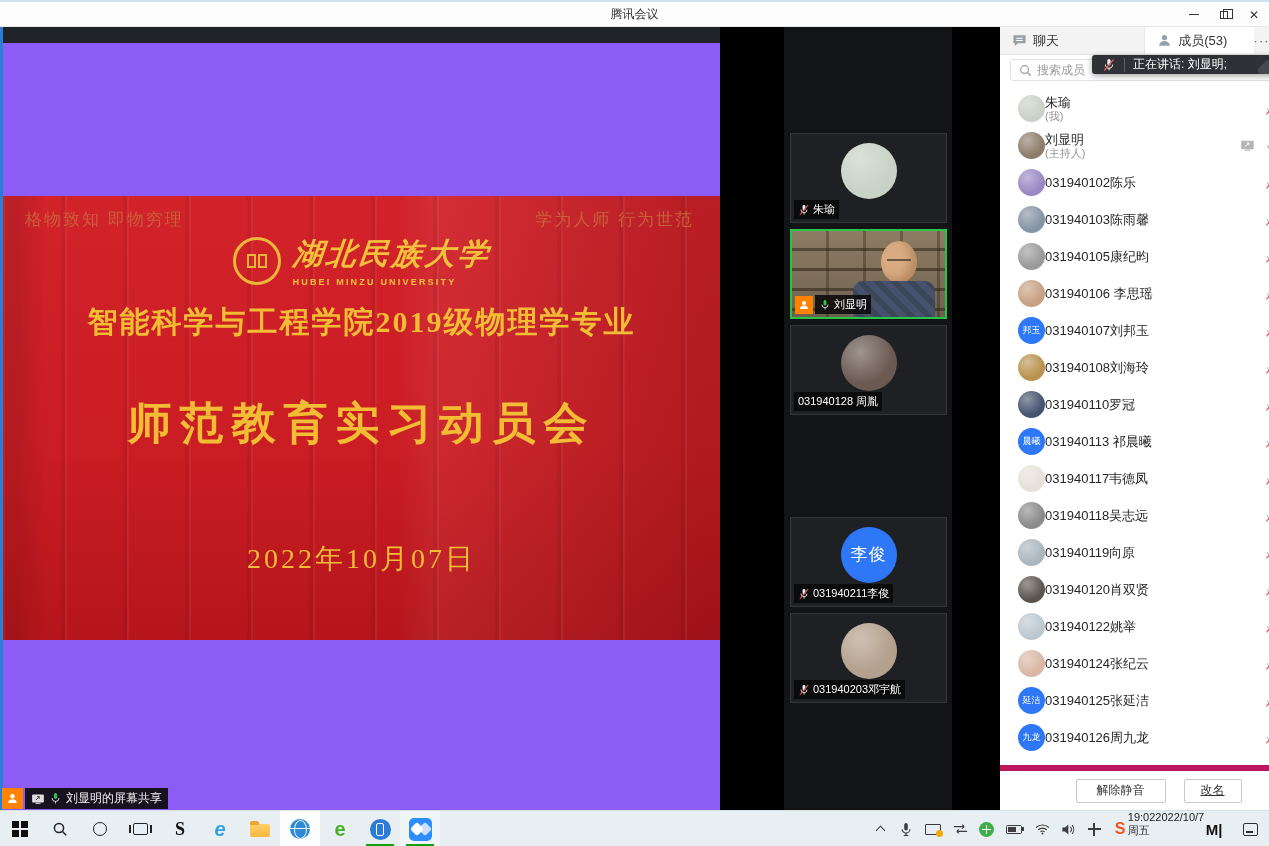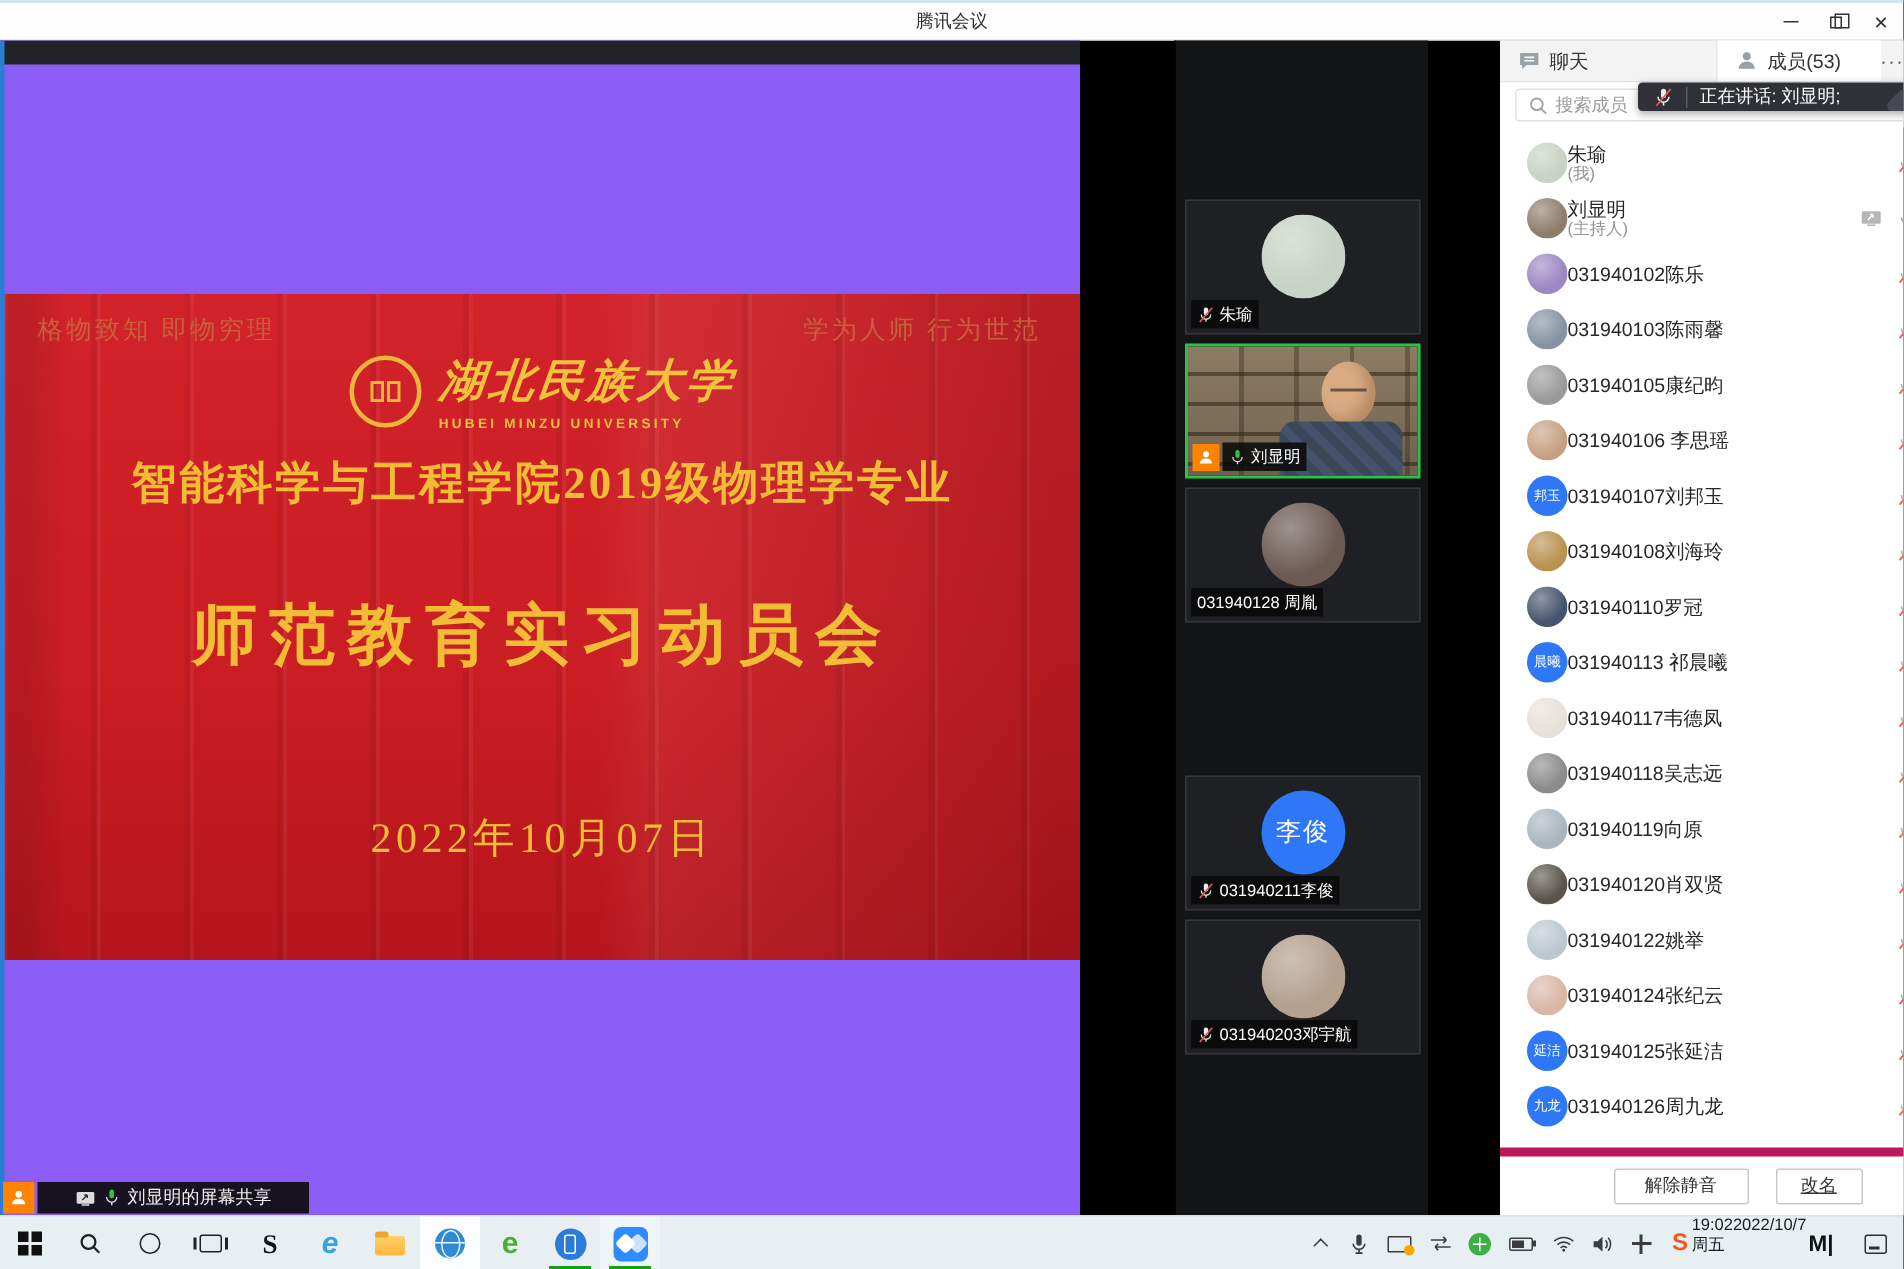--- a/index.html
+++ b/index.html
@@ -49,21 +49,21 @@
   .slide-title { position:absolute; top:198px; left:0; right:0; text-align:center;
              font-family:"Liberation Serif","DejaVu Serif",serif; font-weight:bold;
              font-size:44px; color:#f2bc35; letter-spacing:8px; }
   .slide-date { position:absolute; top:344px; left:0; right:0; text-align:center;
              font-family:"Liberation Serif","DejaVu Serif",serif;
              font-size:28px; color:#f2bc35; letter-spacing:3px; }
   #share-label { position:absolute; left:2px; bottom:1px; display:flex; align-items:center; gap:2px; z-index:4; }
   .host-badge { width:21px; height:21px; background:#ff8200; display:flex; align-items:center;
              justify-content:center; flex:none; }
   .label-box { background:rgba(12,12,12,0.92); height:21px; display:flex; align-items:center; gap:4px;
-             padding:0 25px; color:#efefef; font-size:12px; white-space:nowrap; }
+             padding:0 6px; color:#efefef; font-size:12px; white-space:nowrap; }
 
   
   #strip { position:absolute; left:783px; top:27px; width:169px; height:783px; background:#131416;
            border-left:1px solid #000; }
   .thumb { position:absolute; left:6px; width:157px; height:90px; background:#1e2023;
            border:1px solid #35373a; overflow:hidden; }
   .thumb.active { border:2px solid #28c445; }
   .t-avatar { position:absolute; left:50%; top:42%; transform:translate(-50%,-50%); width:56px; height:56px;
            border-radius:50%; }
   .t-avatar.photo { background:radial-gradient(circle at 35% 30%, rgba(255,255,255,0.35), rgba(255,255,255,0) 60%) , var(--c); }

